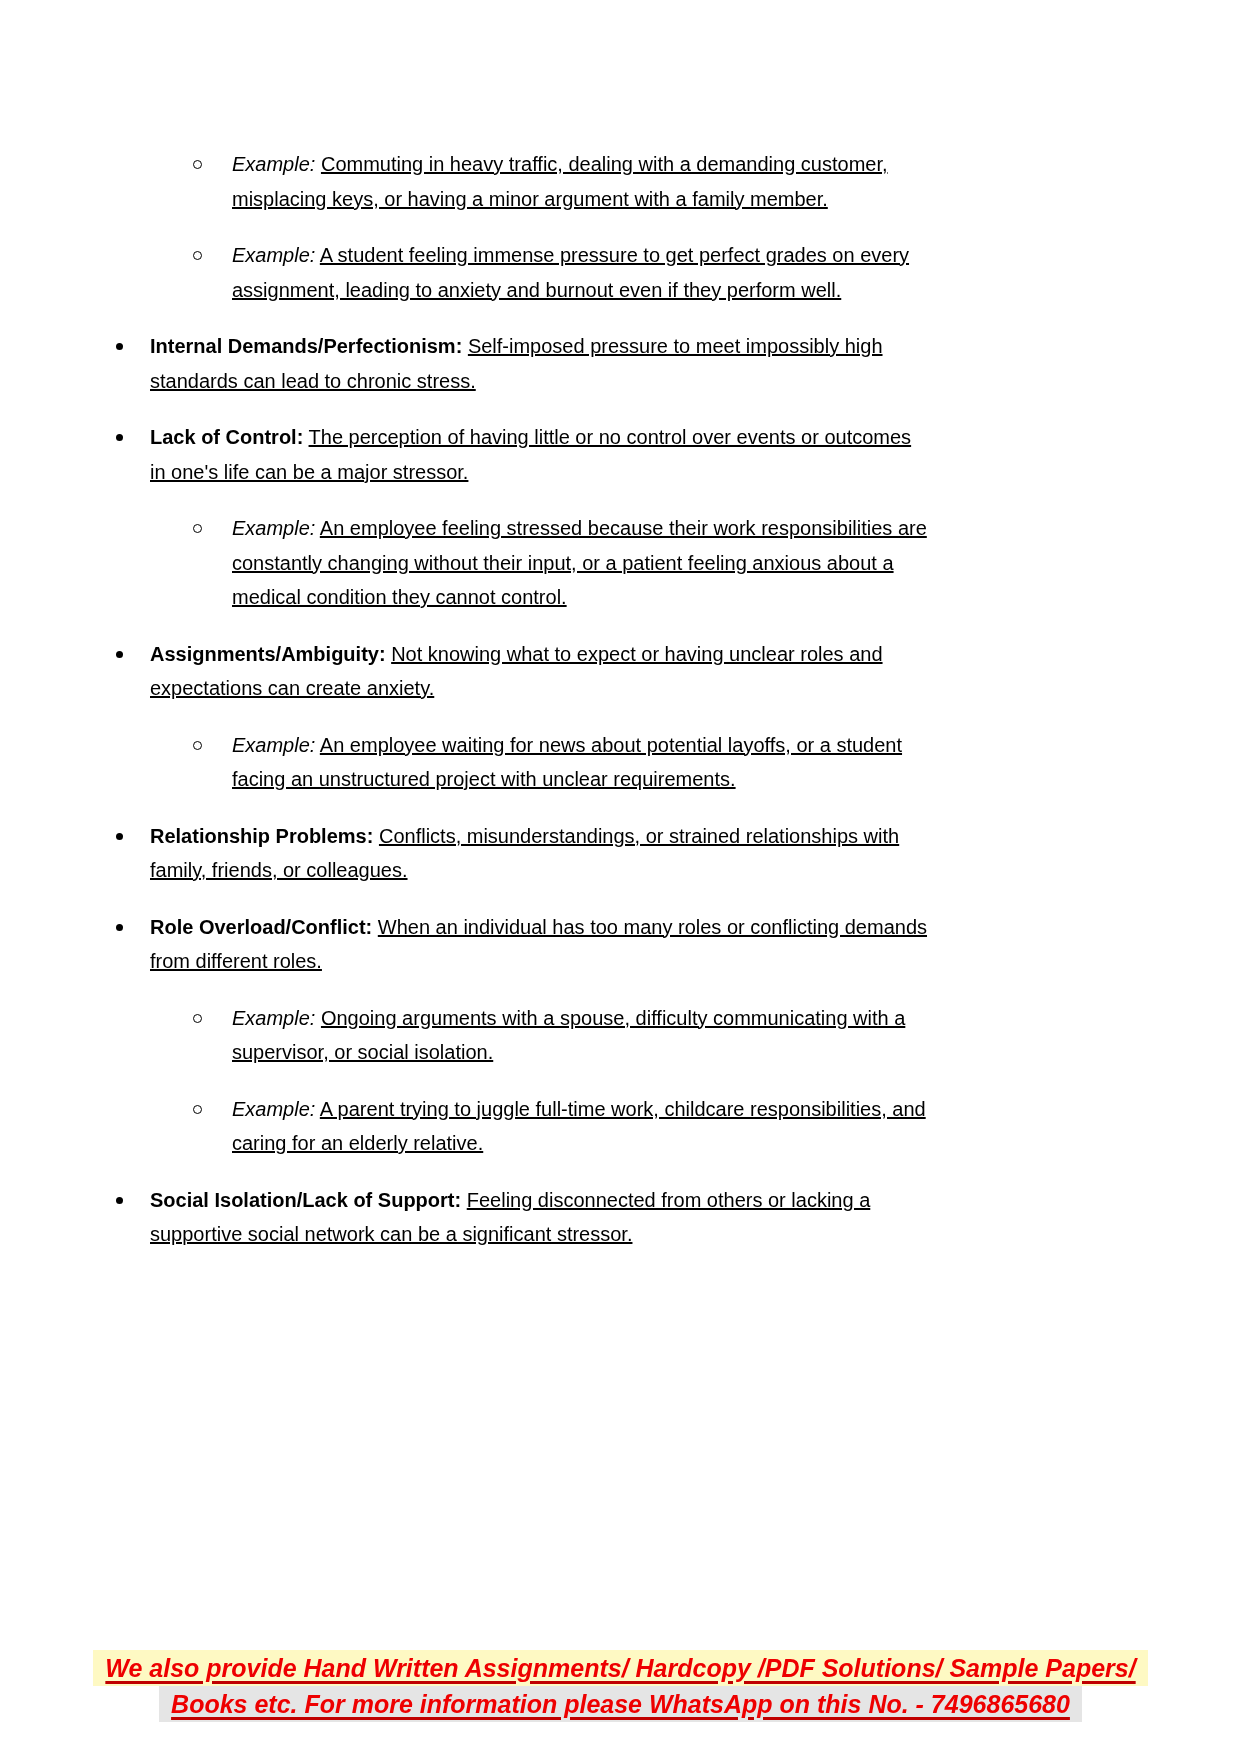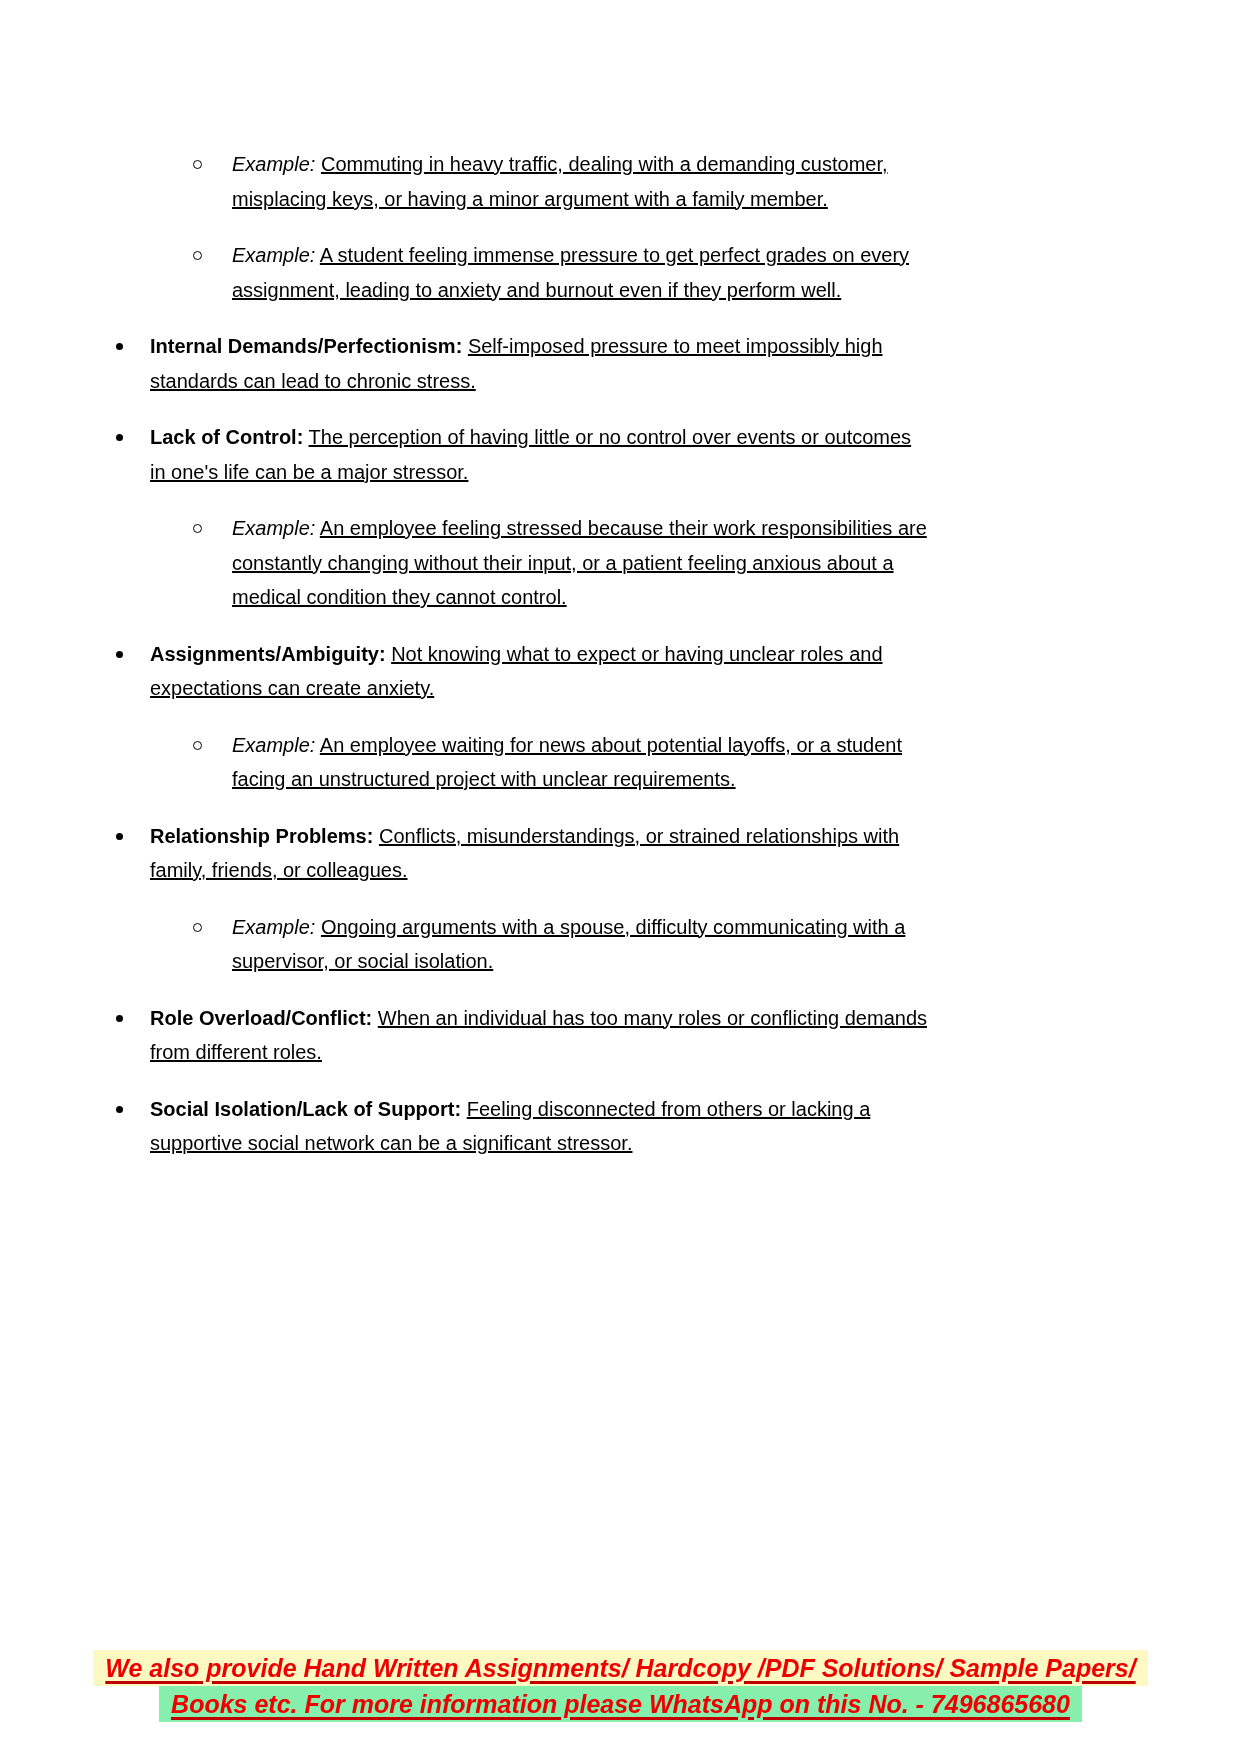--- a/index.html
+++ b/index.html
@@ -109,44 +109,50 @@
   </div>
 
 
   <div class="block bullet">
     <span class="marker-dot"></span>
     <span class="b">Relationship Problems:</span>
     <span class="t">Conflicts, misunderstandings, or strained relationships with
 family, friends, or colleagues.</span>
   </div>
 
+  <div class="block bullet">
+    <span class="marker-dot"></span>
+    <span class="b">Role Overload/Conflict:</span>
+    <span class="t">When an individual has too many roles or conflicting demands
+from different roles.</span>
+  </div>
+
   <div class="block example">
     <span class="marker-circle"></span>
     <span class="i">Example:</span>
     <span class="t">Ongoing arguments with a spouse, difficulty communicating with a
 supervisor, or social isolation.</span>
   </div>
 
-  <div class="block bullet">
-    <span class="marker-dot"></span>
-    <span class="b">Role Overload/Conflict:</span>
-    <span class="t">When an individual has too many roles or conflicting demands
-from different roles.</span>
+  <div class="block example">
+    <span class="marker-circle"></span>
+    <span class="i">Example:</span>
+    <span class="t">A parent trying to juggle full-time work, childcare responsibilities, and
+caring for an elderly relative.</span>
   </div>
-
 
   <div class="block bullet">
     <span class="marker-dot"></span>
     <span class="b">Social Isolation/Lack of Support:</span>
     <span class="t">Feeling disconnected from others or lacking a
 supportive social network can be a significant stressor.</span>
   </div>
 
 </div>
 
 <div class="footer">
   <div class="footer-line">
     <span class="hl" style="background: #fef9c3; color: rgb(238, 0, 0); text-decoration-color: rgb(192, 0, 0);">We also provide Hand Written Assignments/ Hardcopy /PDF Solutions/ Sample Papers/</span>
   </div>
   <div class="footer-line">
-    <span class="hl" style="background: #86efac; color: rgb(238, 0, 0); text-decoration-color: rgb(192, 0, 0);">Books etc. For more information please WhatsApp on this No. - 7496865680</span>
+    <span class="hl" style="background: #e5e5e5; color: rgb(238, 0, 0); text-decoration-color: rgb(192, 0, 0);">Books etc. For more information please WhatsApp on this No. - 7496865680</span>
   </div>
 </div>
 
 </body></html>

